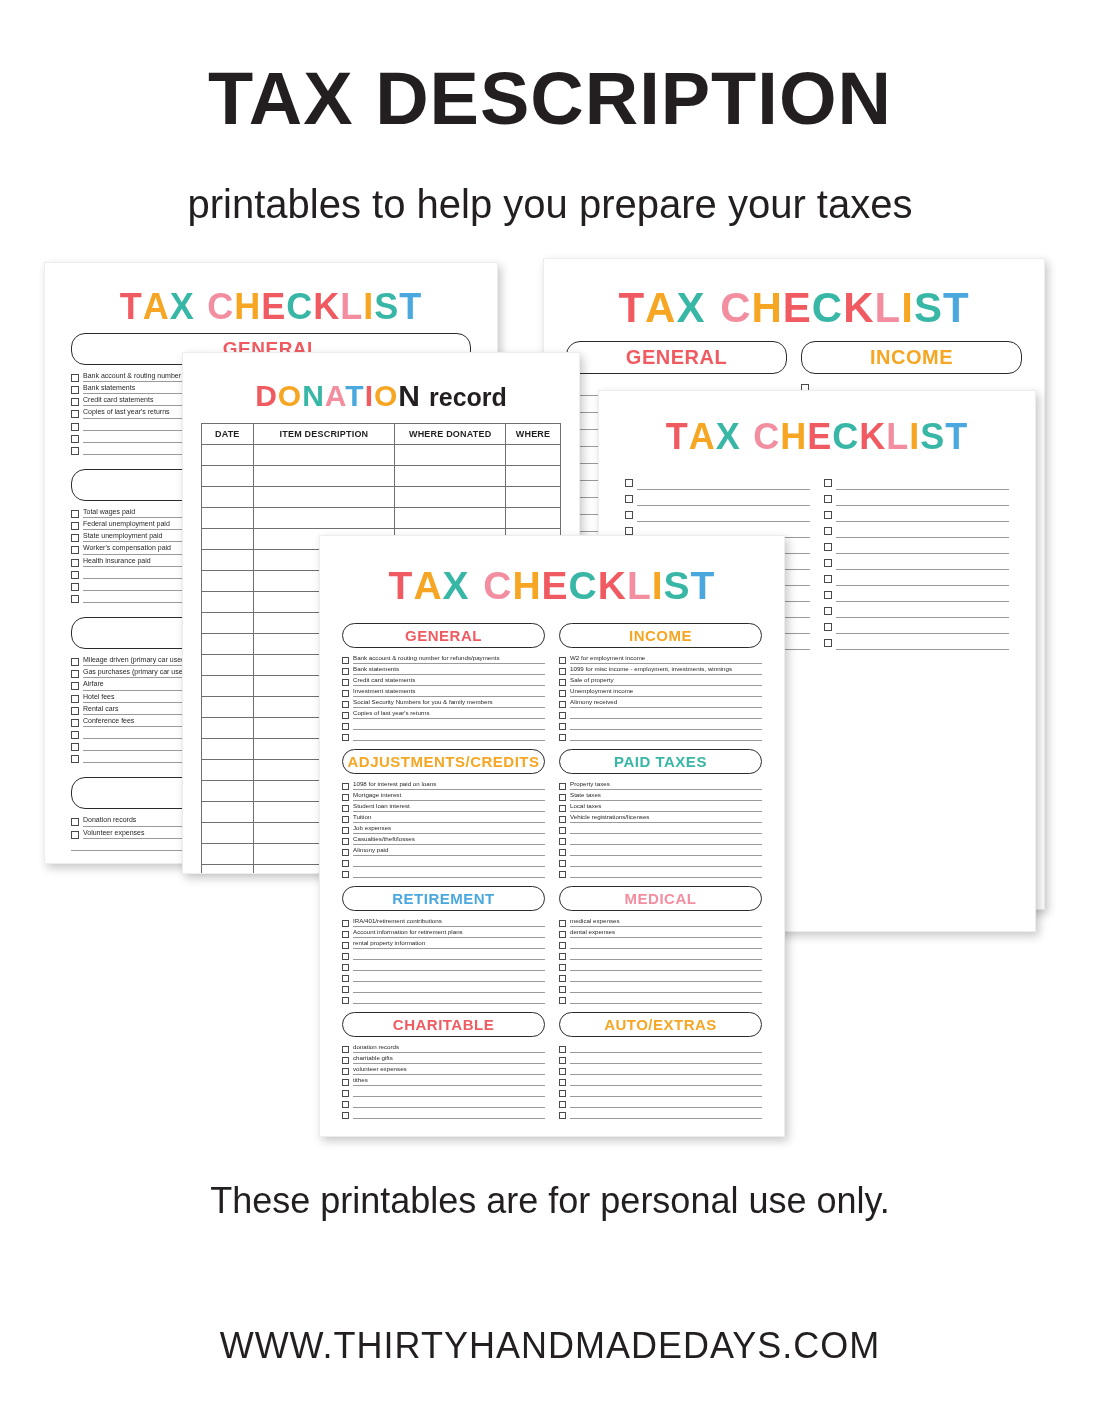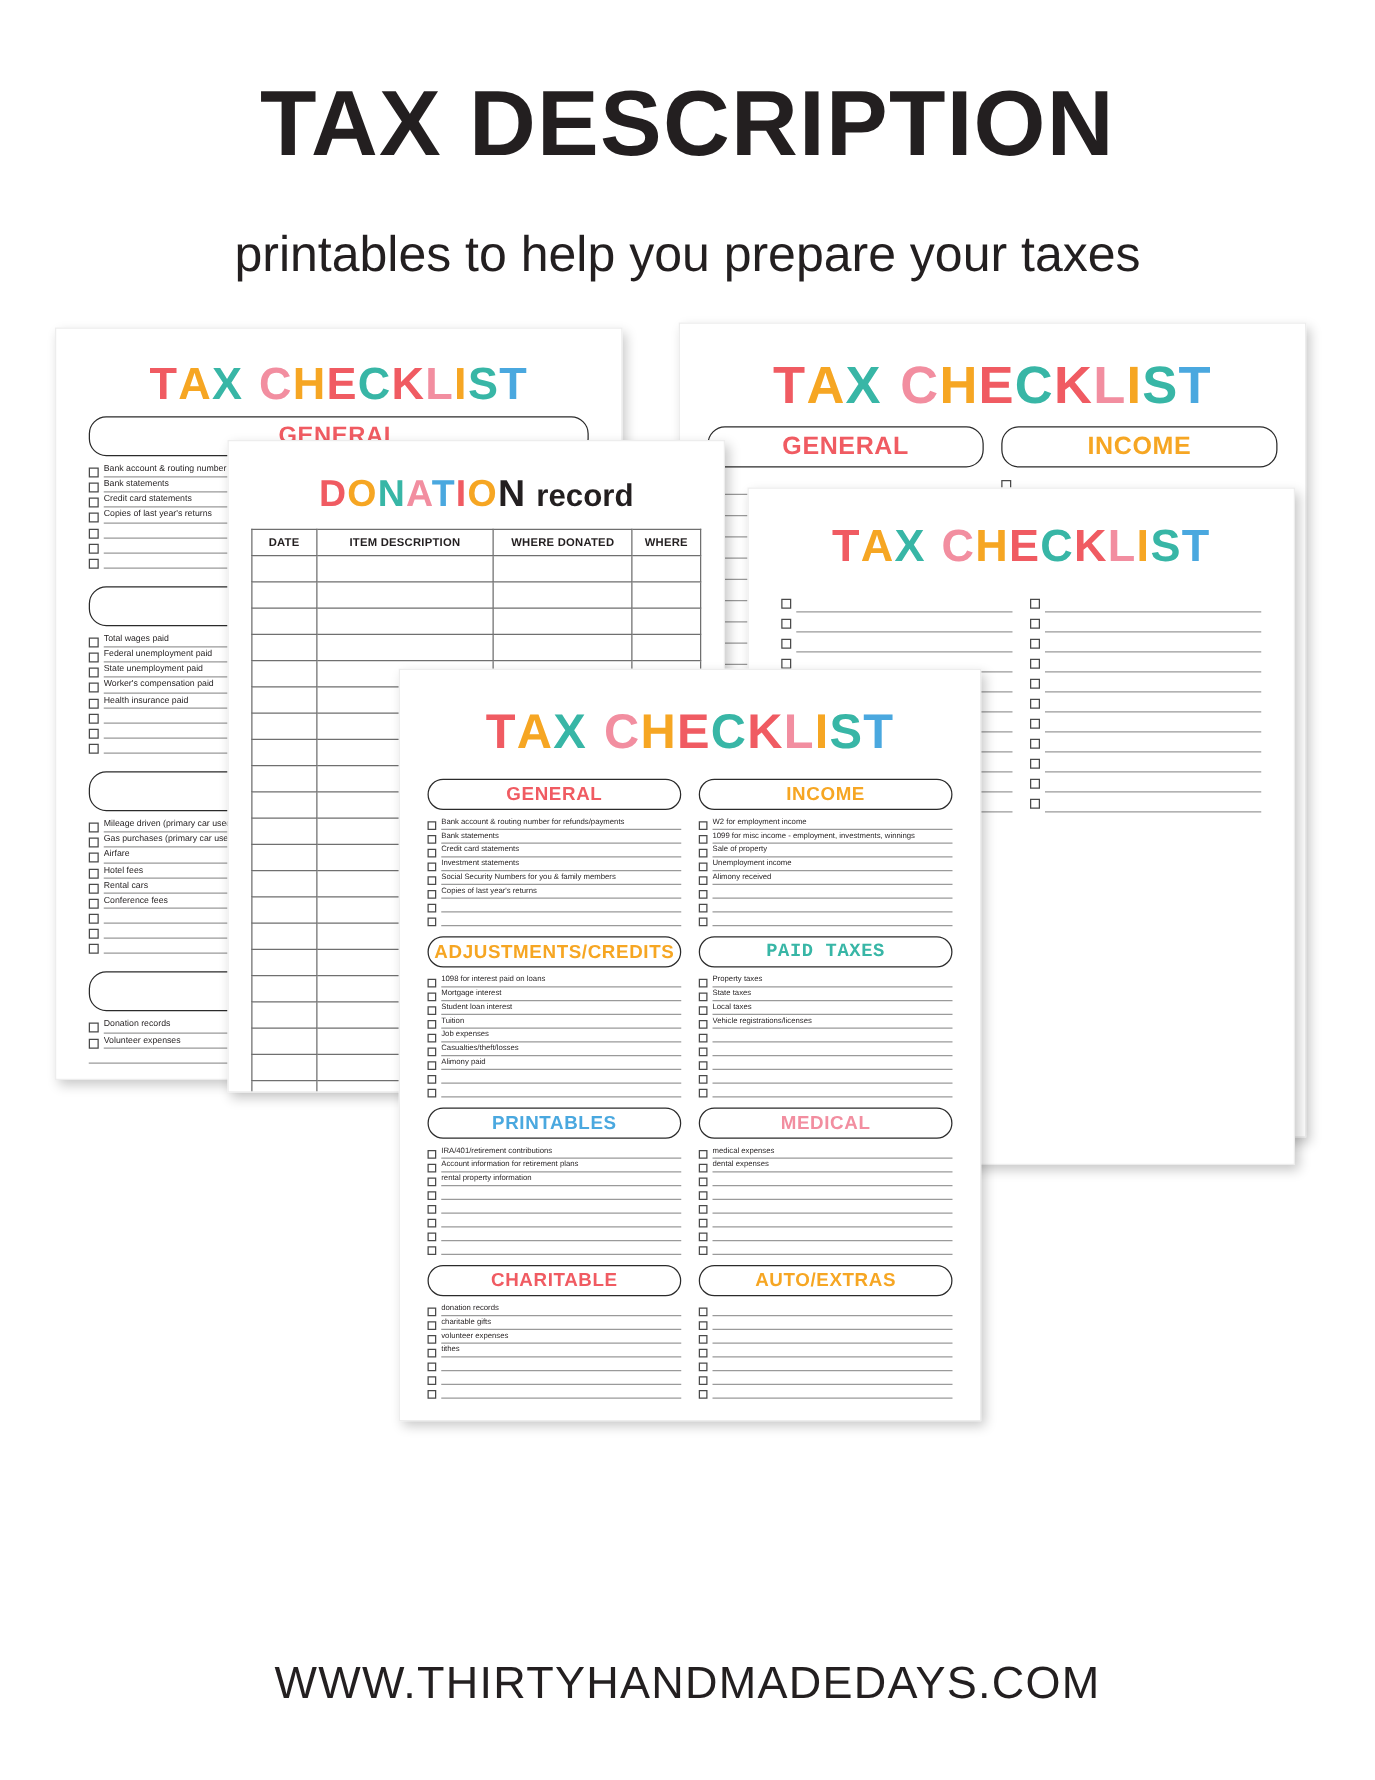--- a/index.html
+++ b/index.html
@@ -859,21 +859,21 @@
               </div>
               <div class="item">
                 <span class="box" style="width: 5px; height: 5px; margin-top: 3px;"></span>
                 <span class="line" style="height: 8.99px;"></span>
               </div>
             </div>
           </div>
         </div>
         <div class="col">
           <div style="margin-bottom: 8px;">
-            <div class="pill" style="color: rgb(56, 182, 166); font-size: 15px; padding: 3px 4px; font-family: Liberation Mono, monospace;">PAID TAXES</div>
+            <div class="pill" style="color: rgb(56, 182, 166); font-size: 15px; padding: 3px 4px;">PAID TAXES</div>
             <div class="items">
               <div class="item">
                 <span class="box" style="width: 5px; height: 5px; margin-top: 3px;"></span>
                 <span class="txt" style="font-size: 6.2px; line-height: 1.45;">Property taxes</span>
               </div>
               <div class="item">
                 <span class="box" style="width: 5px; height: 5px; margin-top: 3px;"></span>
                 <span class="txt" style="font-size: 6.2px; line-height: 1.45;">State taxes</span>
               </div>
               <div class="item">
@@ -904,21 +904,21 @@
                 <span class="box" style="width: 5px; height: 5px; margin-top: 3px;"></span>
                 <span class="line" style="height: 8.99px;"></span>
               </div>
             </div>
           </div>
         </div>
       </div>
       <div class="cols">
         <div class="col">
           <div style="margin-bottom: 8px;">
-            <div class="pill" style="color: rgb(74, 168, 223); font-size: 15px; padding: 3px 4px;">PRINTABLES</div>
+            <div class="pill" style="color: rgb(74, 168, 223); font-size: 15px; padding: 3px 4px;">RETIREMENT</div>
             <div class="items">
               <div class="item">
                 <span class="box" style="width: 5px; height: 5px; margin-top: 3px;"></span>
                 <span class="txt" style="font-size: 6.2px; line-height: 1.45;">IRA/401/retirement contributions</span>
               </div>
               <div class="item">
                 <span class="box" style="width: 5px; height: 5px; margin-top: 3px;"></span>
                 <span class="txt" style="font-size: 6.2px; line-height: 1.45;">Account information for retirement plans</span>
               </div>
               <div class="item">
@@ -1057,14 +1057,15 @@
                 <span class="line" style="height: 8.99px;"></span>
               </div>
             </div>
           </div>
         </div>
       </div>
     </div>
 </div>
 
 <div class="footer-note">
+  <div>These printables are for personal use only.</div>
 </div>
 <div class="footer-url">WWW.THIRTYHANDMADEDAYS.COM</div>
 
 </body></html>

